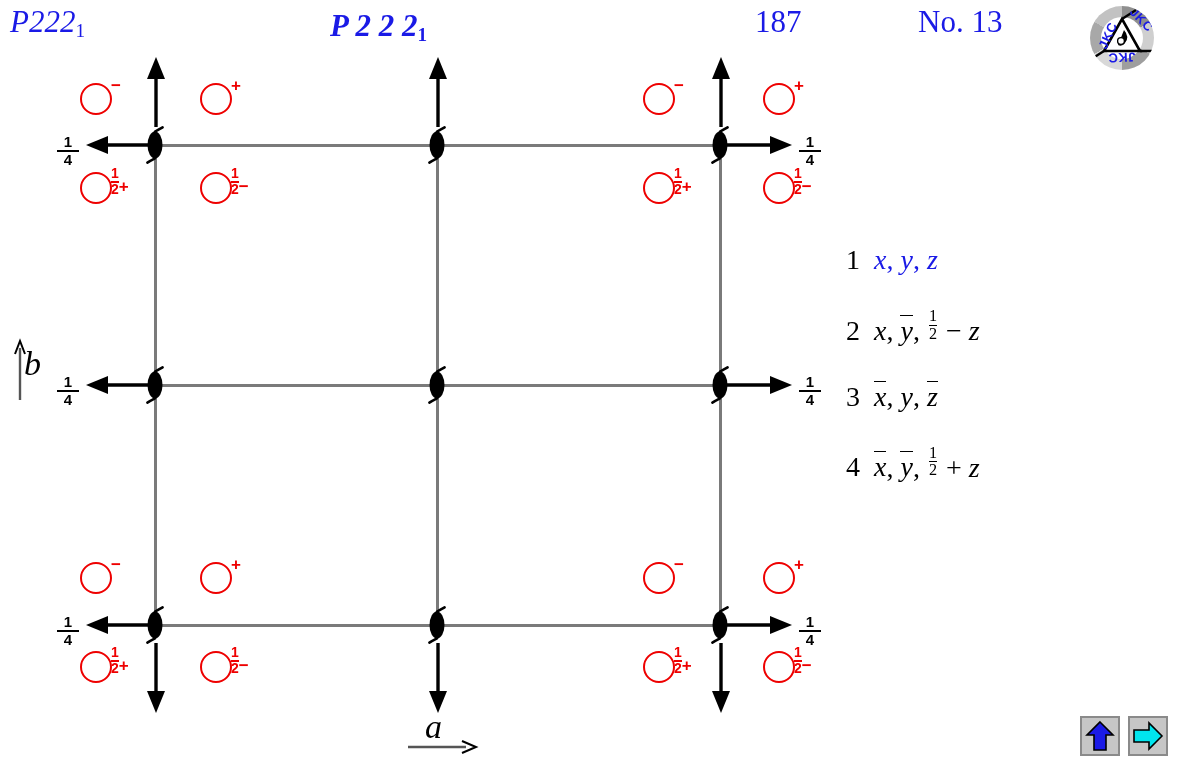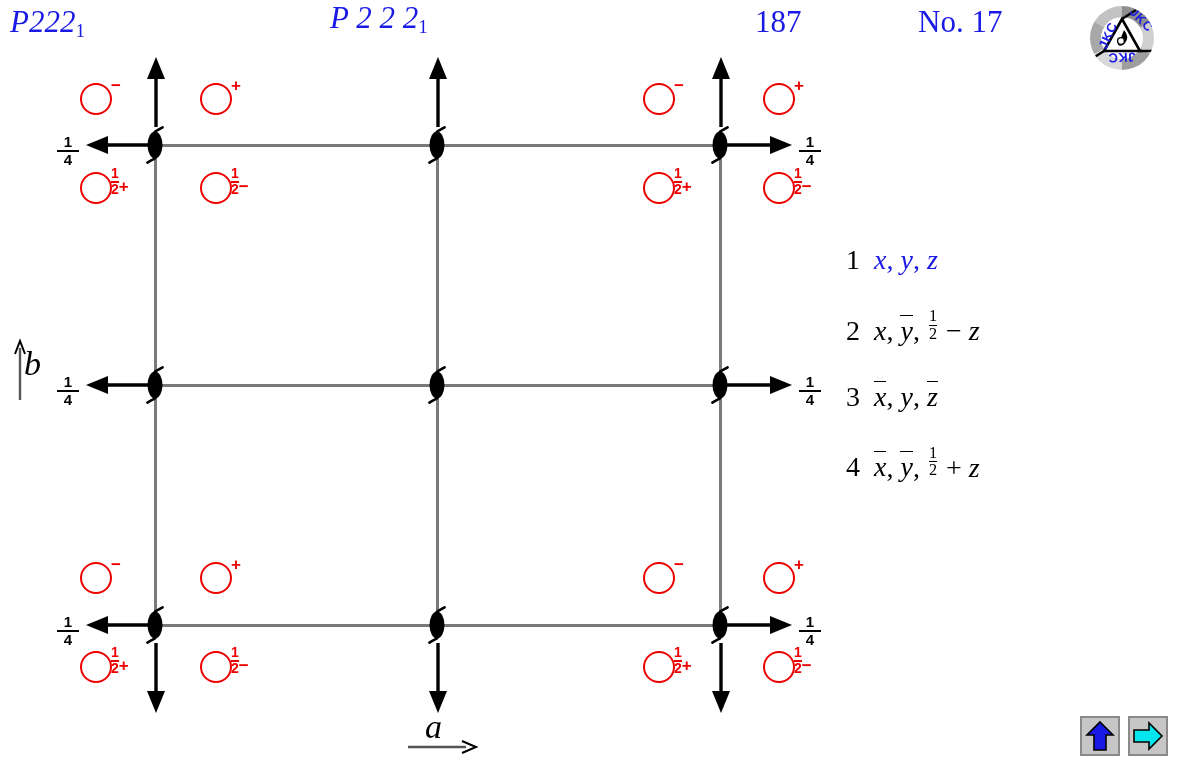--- a/index.html
+++ b/index.html
@@ -120,27 +120,27 @@
     box-sizing:border-box;
   }
 </style>
 </head>
 <body>
 
 <div class="abs hdr" style="left:10px;top:4px;">
   <span>P222</span><sub>1</sub>
 </div>
 
-<div class="abs hdr" style="left:330px;top:0;">
+<div class="abs hdr" style="left:330px;top:8px;font-weight:bold;">
   <span>P 2 2 2</span><sub>1</sub>
 </div>
 
 <div class="abs hdr upright" style="left:755px;top:4px;">187</div>
 
-<div class="abs hdr upright" style="left:918px;top:4px;">No. 17</div>
+<div class="abs hdr upright" style="left:918px;top:4px;">No. 13</div>
 
 <div class="abs" style="left:1090px;top:6px;">
   <div class="logo">
     <div class="logo-in"></div>
     <svg width="64" height="64" viewBox="0 0 64 64">
       <polygon points="32,13 50,45 14,45" fill="none" stroke="#000" stroke-width="2.6"></polygon>
       <path d="M34 24 q6 7 1 13 q-3 4 -7 2" fill="#000" stroke="none"></path>
       <circle cx="31" cy="35" r="3.4" fill="#fff" stroke="#000" stroke-width="1.4"></circle>
       <line x1="32" y1="13" x2="46" y2="4" stroke="#000" stroke-width="2.4"></line>
       <line x1="14" y1="45" x2="3" y2="52" stroke="#000" stroke-width="2.4"></line>

